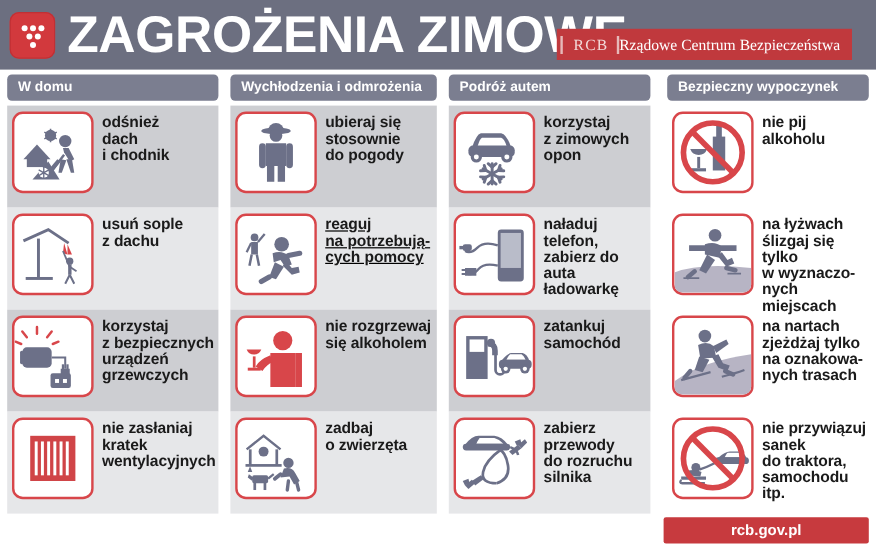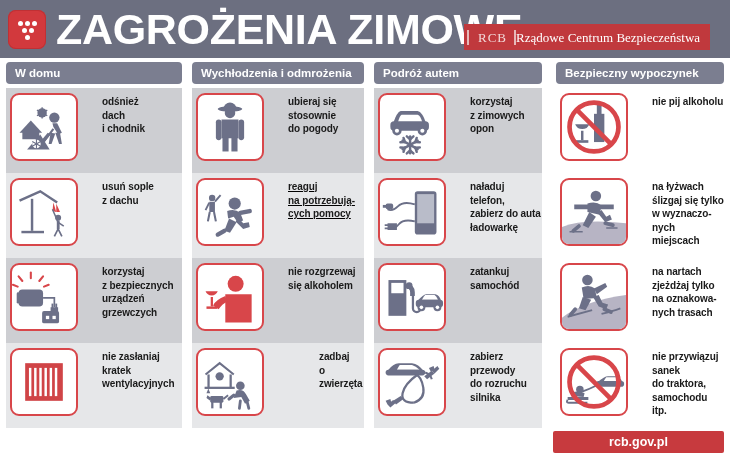--- a/index.html
+++ b/index.html
@@ -78,22 +78,22 @@
     width:68px;height:68px;flex:0 0 68px;
     background:#ffffff;
     border:2px solid #d8464a;
     border-radius:9px;
     box-sizing:border-box;
     position:relative;
     overflow:hidden;
   }
   .iconbox svg{display:block;width:100%;height:100%;}
   .itemtext{
-    padding-left:24px;padding-top:2px;
-    font-size:10px;font-weight:bold;color:#1a1a1a;
+    padding-left:7px;padding-top:2px;
+    font-size:13px;font-weight:bold;color:#1a1a1a;
     line-height:13.6px;
     white-space:pre-line;
     letter-spacing:-0.1px;
   }
 
   
   .footer-url{
     position:absolute;left:553px;top:431px;width:171px;height:22px;
     background:#c73a3e;border-radius:2px;
     color:#ffffff;font-size:12.5px;font-weight:bold;
@@ -279,21 +279,21 @@
           <path d="M29 33 q-10 4 -13 10 l6 4 q4 -6 9 -8 z" fill="#d8464a"></path>
           <path d="M8 28 a7 7 0 0 0 13 0 z" fill="#d8464a"></path>
           <rect x="13.5" y="34" width="2.4" height="10" fill="#d8464a"></rect>
           <rect x="9" y="44" width="11.5" height="2.6" fill="#d8464a"></rect>
         </svg>
       </div>
       <div class="itemtext">nie rozgrzewaj
 się alkoholem</div>
     </div>
 
-    <div class="item" style="left:4px;top:260px;width:168px;gap:31px;">
+    <div class="item" style="left:4px;top:260px;width:168px;">
       <div class="iconbox">
         <svg viewBox="0 0 68 68">
           <path d="M8 26 L23 14 L38 26" stroke="#6c7088" stroke-width="2.2" fill="none"></path>
           <rect x="10" y="26" width="2.4" height="14" fill="#6c7088"></rect>
           <rect x="33.5" y="26" width="2.4" height="14" fill="#6c7088"></rect>
           <rect x="7" y="39" width="32" height="2.4" fill="#6c7088"></rect>
           <circle cx="23" cy="28" r="4.4" fill="#6c7088"></circle>
           <circle cx="45" cy="38" r="4.6" fill="#6c7088"></circle>
           <path d="M41 43 q7 -2 10 4 l4 7 -5 3 -4 -7 -8 1 z" fill="#6c7088"></path>
           <path d="M38 48 l-5 4" stroke="#6c7088" stroke-width="3.4" stroke-linecap="round"></path>

